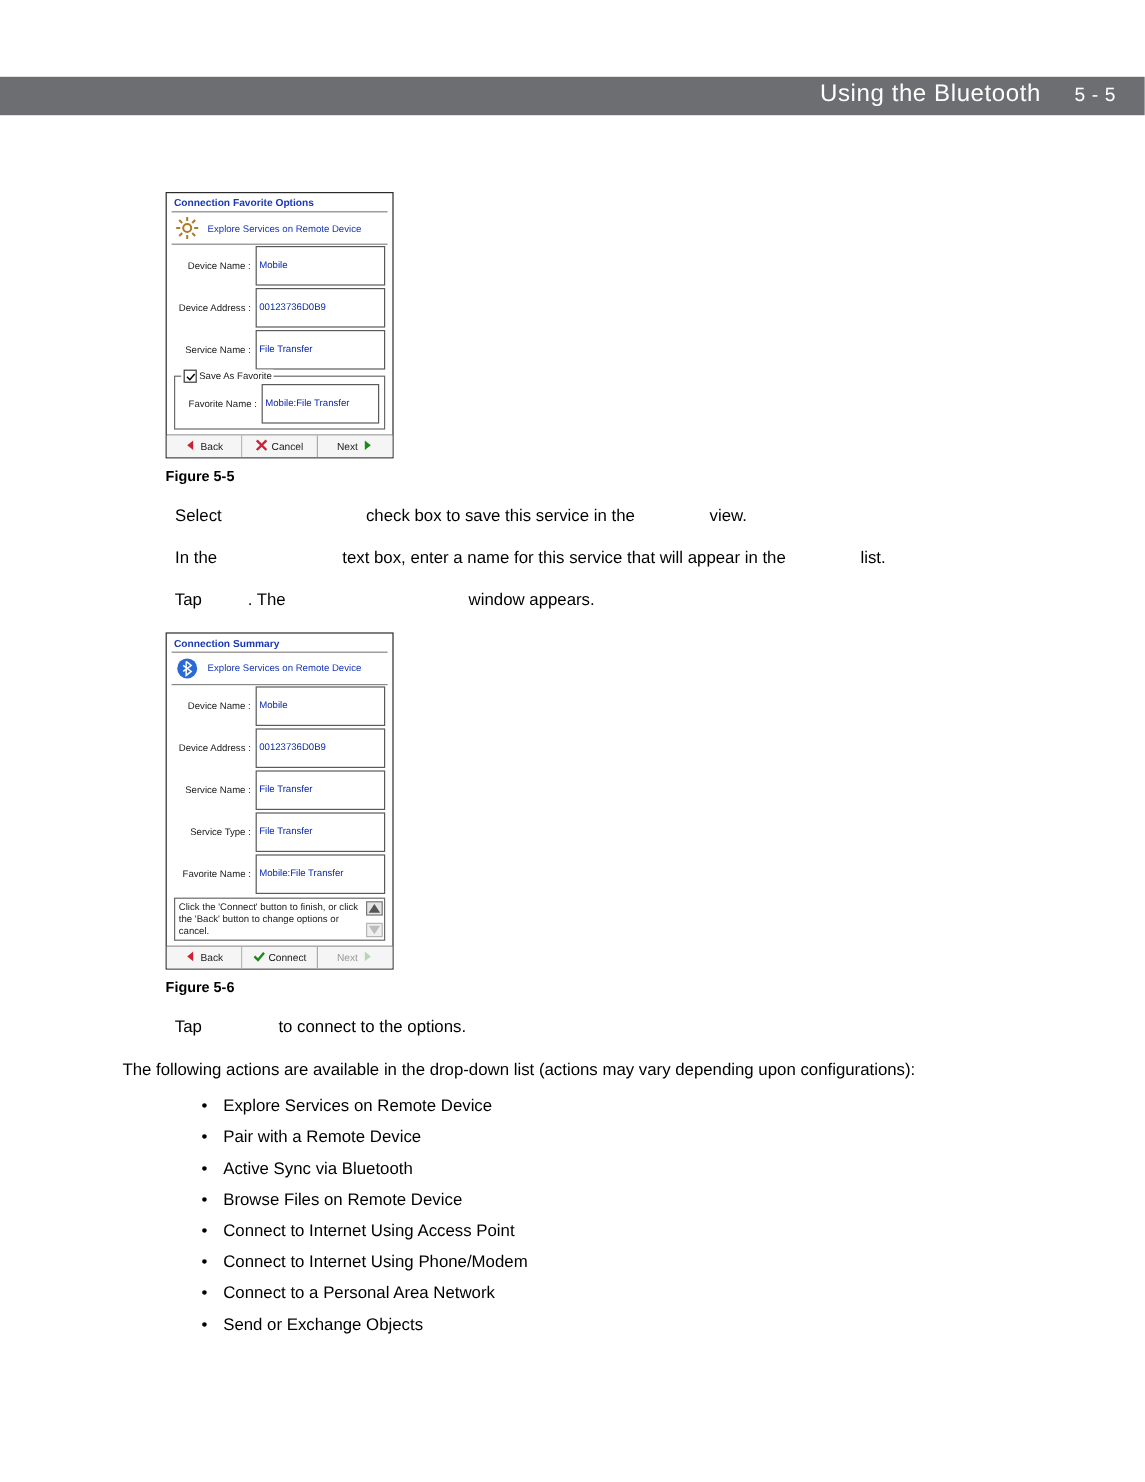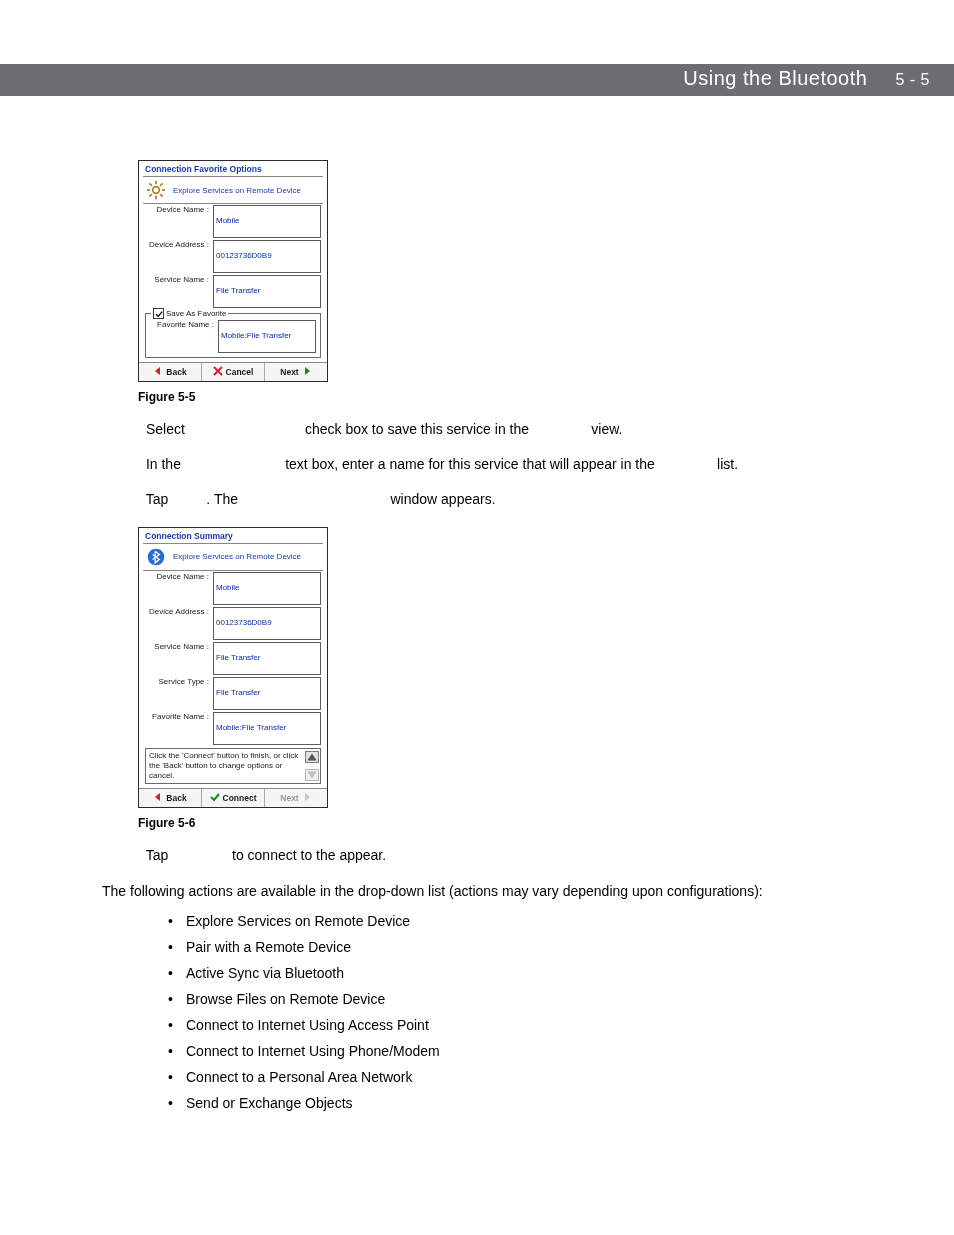--- a/index.html
+++ b/index.html
@@ -9,34 +9,34 @@
   .hdr-txt .pg{font-family:Arial,sans-serif;font-size:16px;margin-left:22px}
   .content{position:absolute;left:138px;top:160px;right:32px}
 
   
   .dlg{width:188px;border:1px solid #2a2a2a;background:#fff;font-size:8px;color:#1a1a1a}
   .dlg-title{color:#1838b5;font-weight:bold;font-size:8.5px;padding:3px 6px 2px}
   .dlg-hr{border-top:1px solid #888;margin:0 4px}
   .dlg-row{display:flex;align-items:center;padding:2px 6px}
   .dlg-ico{width:22px;height:22px;margin-right:6px;display:inline-flex;align-items:center;justify-content:center}
   .dlg-sub{font-size:8px;color:#1838b5}
-  .field{display:flex;align-items:flex-start;padding:1px 6px}
+  .field{display:flex;align-items:center;padding:1px 6px}
   .lbl{width:64px;text-align:right;padding-right:4px;font-size:8px;color:#222}
   .inp{flex:1;border:1px solid #5a5a5a;height:11px;padding:10px 2px;font-size:8px;color:#0a2aa8;background:#fff;overflow:hidden;white-space:nowrap}
   .grp{border:1px solid #6a6a6a;margin:4px 6px 4px;padding:6px 4px 4px;position:relative}
   .grp-legend{position:absolute;top:-6px;left:5px;background:#fff;font-size:8px;padding:0 2px;display:flex;align-items:center;gap:2px}
   .chk{width:9px;height:9px;border:1px solid #3a3a3a;display:inline-flex;align-items:center;justify-content:center;background:#fff}
   .chk svg{width:8px;height:8px}
   .hint{border:1px solid #6a6a6a;margin:2px 6px 4px;font-size:8px;padding:2px 3px;display:flex}
   .hint-txt{flex:1;line-height:10px}
   .scroll{width:12px;display:flex;flex-direction:column;justify-content:space-between;margin-left:3px}
   .scroll .btn{width:12px;height:10px;border:1px solid #7a7a7a;background:#e3e3e3;display:flex;align-items:center;justify-content:center}
   .scroll .btn.dis{opacity:.55}
   .dlg-bar{display:flex;border-top:1px solid #888}
-  .dlg-btn{flex:1;display:flex;align-items:center;justify-content:center;gap:3px;font-size:8.5px;font-weight:bold;padding:3px 0;border-right:1px solid #aaa;background:#f5f5f5}
+  .dlg-btn{flex:1;display:flex;align-items:center;justify-content:center;gap:3px;font-size:8.5px;font-weight:normal;padding:3px 0;border-right:1px solid #aaa;background:#f5f5f5}
   .dlg-btn:last-child{border-right:none}
   .dlg-btn.dis{color:#9a9a9a}
 
   .figcap{font-family:Arial,sans-serif;font-size:12px;font-weight:bold;margin:8px 0 0 0}
   .step{font-family:Arial,sans-serif;font-size:14px;margin:16px 0 0 30px;line-height:1.35}
   .para{font-family:Arial,sans-serif;font-size:14px;margin:18px 0 0 -36px}
   .blist{list-style:none;padding:0;margin:14px 0 0 30px}
   .blist li{font-family:Arial,sans-serif;font-size:14px;margin:10px 0;position:relative;padding-left:18px}
   .blist li::before{content:"•";position:absolute;left:0;top:0}
 
@@ -239,21 +239,21 @@
 
     <div class="figcap">
       <span>Figure 5-6</span>
       <span style="font-weight:normal;color:#fff">Connection Summary Window</span>
     </div>
 
     <div class="step">
       <span style="display:inline-block;width:0;margin-left:-26px;color:#fff">9.</span>
       <span>Tap </span>
       <span style="color:#fff;font-weight:bold">Connect</span>
-      <span> to connect to the appear.</span>
+      <span> to connect to the options.</span>
     </div>
 
     <div class="para">The following actions are available in the drop-down list (actions may vary depending upon configurations):</div>
 
     <ul class="blist">
       <li>Explore Services on Remote Device</li>
       <li>Pair with a Remote Device</li>
       <li>Active Sync via Bluetooth</li>
       <li>Browse Files on Remote Device</li>
       <li>Connect to Internet Using Access Point</li>

